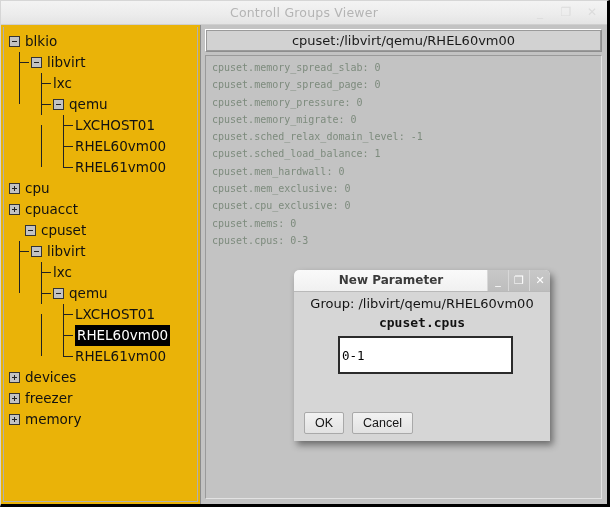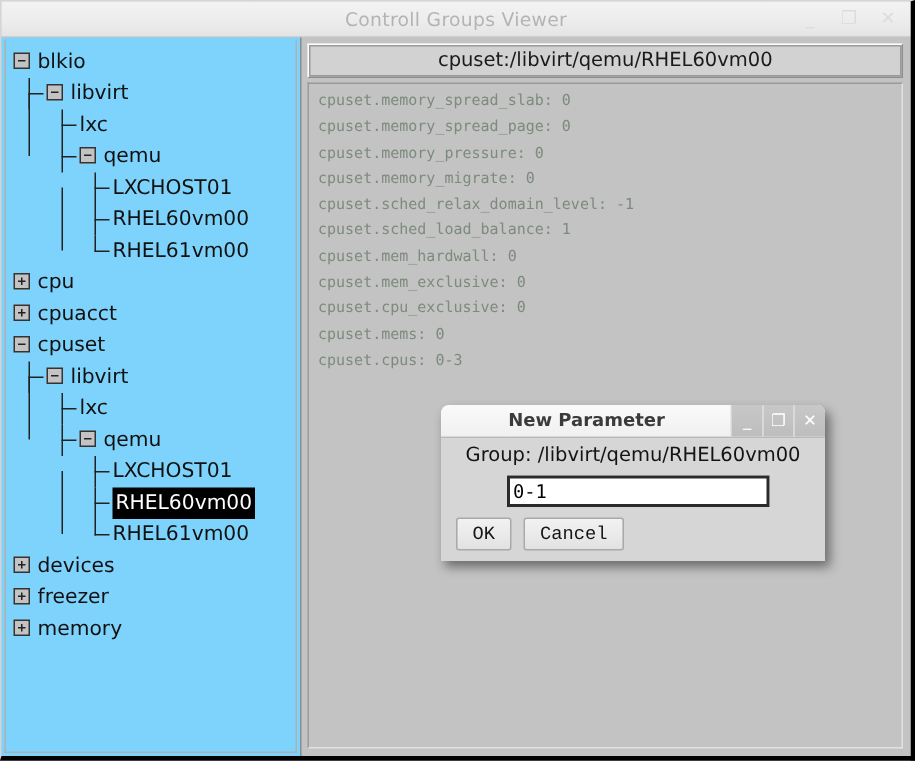--- a/index.html
+++ b/index.html
@@ -60,21 +60,21 @@
   .body-split {
     position: absolute;
     left: 0; top: 24px;
     right: 0; bottom: 0;
     display: flex;
   }
 
   .tree-pane {
     width: 200px;
     box-sizing: border-box;
-    background: #7dd3fc;
+    background: #eab308;
     border-right: 1px solid #8c8c8c;
     position: relative;
     padding: 6px 0 0 0;
     overflow: hidden;
   }
   .tree-pane::after {
     content: "";
     position: absolute;
     left: 2px; right: 2px; bottom: 2px; top: 2px;
     border: 1px solid #b0b0b0;
@@ -255,21 +255,21 @@
     text-align: center;
     margin-top: 4px;
   }
   #dialog .inp-wrap {
     margin: 6px 0 0 38px;
     width: 175px;
   }
   #dialog input.value-input {
     width: 100%;
     box-sizing: border-box;
-    height: 21px;
+    height: 38px;
     background: #ffffff;
     border: 2px solid #2b2b2b;
     font-family: "DejaVu Sans Mono", monospace;
     font-size: 12.5px;
     color: #000;
     padding: 0 2px;
     outline: none;
   }
   #dialog .btn-row {
     margin-top: 7px;
@@ -277,24 +277,25 @@
     gap: 8px;
     padding-left: 4px;
   }
   #dialog button.dlg-btn {
     min-width: 36px;
     height: 22px;
     background: linear-gradient(to bottom, #f2f2f2, #e2e2e2);
     border: 1px solid #a9a9a9;
     border-radius: 2px;
     font-size: 12.5px;
-    font-family: Liberation Mono, monospace;
+    font-family: Liberation Sans, sans-serif;
     color: #151515;
     padding: 0 10px;
     cursor: pointer;
+    margin-top: 31px;
   }
 </style>
 </head>
 <body>
 
 <div id="app-window">
 
   <div class="titlebar">
     <div class="title">Controll Groups Viewer</div>
     <div class="wctrls">
@@ -346,21 +347,21 @@
               <span class="elbow"></span>
             </span>
             <span style="position: absolute; left: 74px; top: 0px;"><span class="label">RHEL61vm00</span></span>
           </div>
           <div class="tree-row" style="position: absolute; left: 0px; right: 0px; top: 147px;">
             <span style="position: absolute; left: 8px; top: 0px;"><span class="exp plus"></span><span class="label">cpu</span></span>
           </div>
           <div class="tree-row" style="position: absolute; left: 0px; right: 0px; top: 168px;">
             <span style="position: absolute; left: 8px; top: 0px;"><span class="exp plus"></span><span class="label">cpuacct</span></span>
           </div>
-          <div class="tree-row" style="position: absolute; left: 0px; right: 0px; top: 189px;">
+          <div class="tree-row" style="position: absolute; left: 16px; right: 0px; top: 189px;">
             <span style="position: absolute; left: 8px; top: 0px;"><span class="exp"></span><span class="label">cpuset</span></span>
           </div>
           <div class="tree-row" style="position: absolute; left: 0px; right: 0px; top: 210px;">
             <span class="conn" style="position: absolute; left: 18px; top: 0px; width: 12px;">
               <span class="tee"></span>
             </span>
             <span style="position: absolute; left: 30px; top: 0px;"><span class="exp"></span><span class="label">libvirt</span></span>
           </div>
           <div class="tree-row" style="position: absolute; left: 0px; right: 0px; top: 231px;">
             <span class="conn" style="position: absolute; left: 40px; top: 0px; width: 12px;">
@@ -431,20 +432,21 @@
     <div class="dlg-titlebar">
       <div class="dlg-title">New Parameter</div>
       <div class="dlg-ctrls">
         <span>_</span>
         <span>❐</span>
         <span>✕</span>
       </div>
     </div>
     <div class="dlg-body">
       <div class="grp-line">Group: /libvirt/qemu/RHEL60vm00</div>
+      <div class="param-name">cpuset.cpus</div>
       <div class="inp-wrap">
         <input class="value-input" type="text" value="0-1" style="">
       </div>
       <div class="btn-row">
         <button class="dlg-btn">OK</button>
         <button class="dlg-btn">Cancel</button>
       </div>
     </div>
   </div>
 

